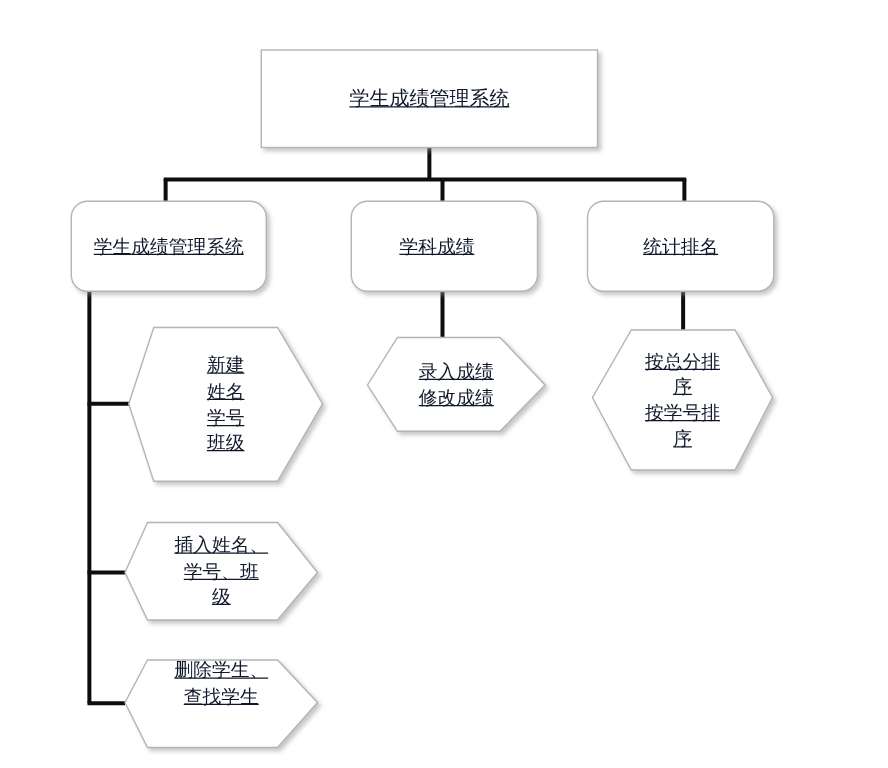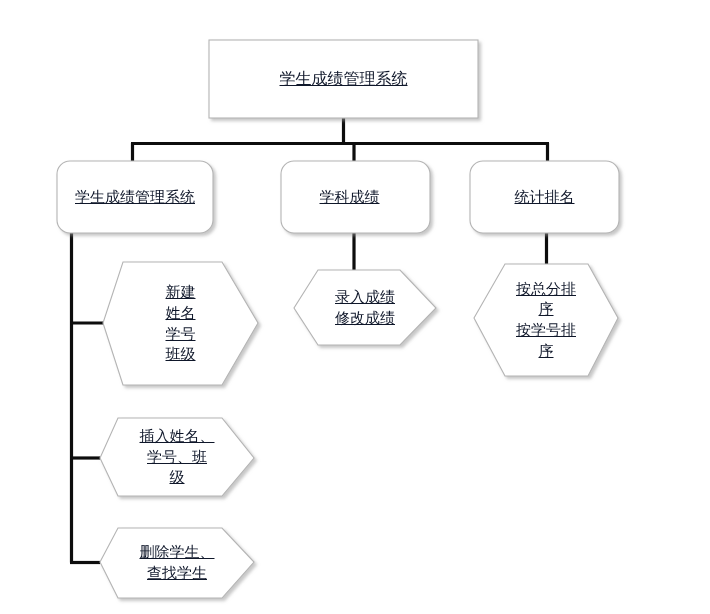--- a/index.html
+++ b/index.html
@@ -117,17 +117,17 @@
 <div class="node-label" style="left:57px; top:161px; width:156px; height:72px;">学生成绩管理系统</div>
 
 <div class="node-label" style="left:275px; top:161px; width:149px; height:72px;">学科成绩</div>
 
 <div class="node-label" style="left:470px; top:161px; width:149px; height:72px;">统计排名</div>
 
 <div class="node-label" style="left:103px; top:262px; width:155px; height:123px;"><span>新建</span><span>姓名</span><span>学号</span><span>班级</span></div>
 
 <div class="node-label" style="left:100px; top:418px; width:154px; height:78px;"><span>插入姓名、</span><span>学号、班</span><span>级</span></div>
 
-<div class="node-label" style="left:100px; top:528px; width:154px; height:70px;"><span>删除学生、</span><span>查找学生</span></div>
+<div class="node-label" style="left:100px; top:512px; width:154px; height:70px;"><span>删除学生、</span><span>查找学生</span></div>
 
 <div class="node-label" style="left:294px; top:270px; width:142px; height:75px;"><span>录入成绩</span><span>修改成绩</span></div>
 
 <div class="node-label" style="left:474px; top:264px; width:144px; height:112px;text-align:center;"><span>按总分排</span><span>序</span><span>按学号排</span><span>序</span></div>
 
 </body></html>

